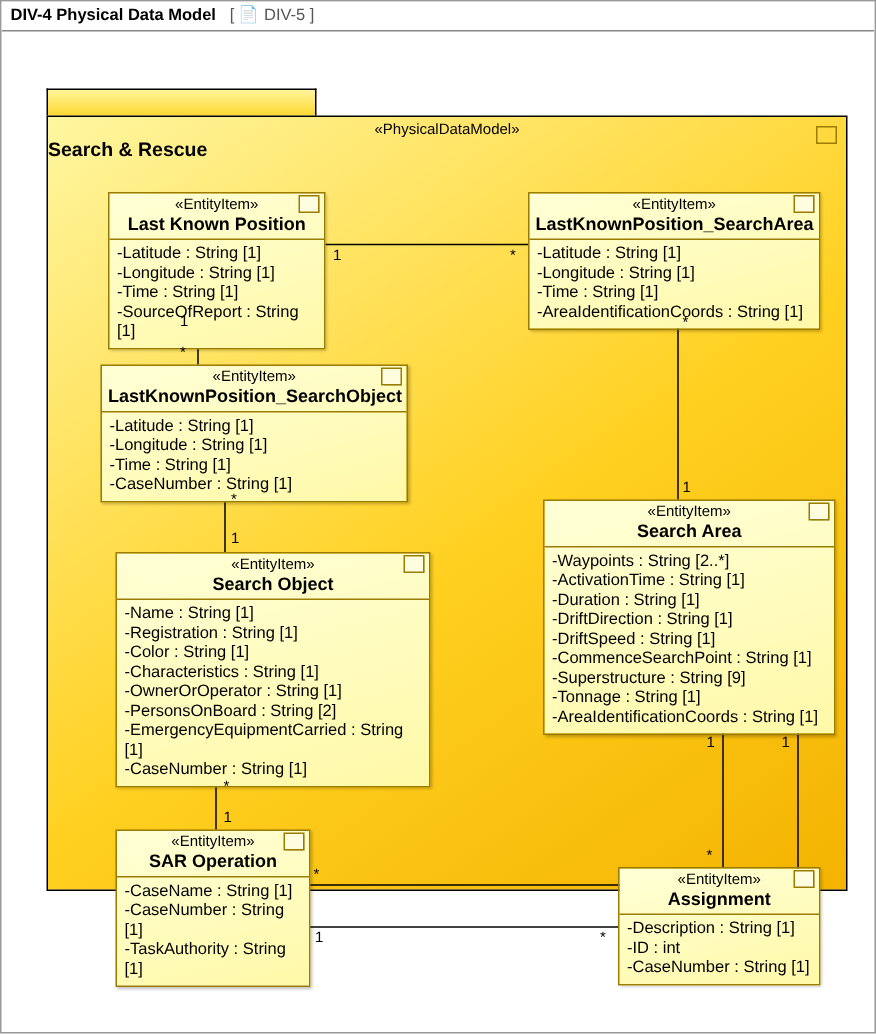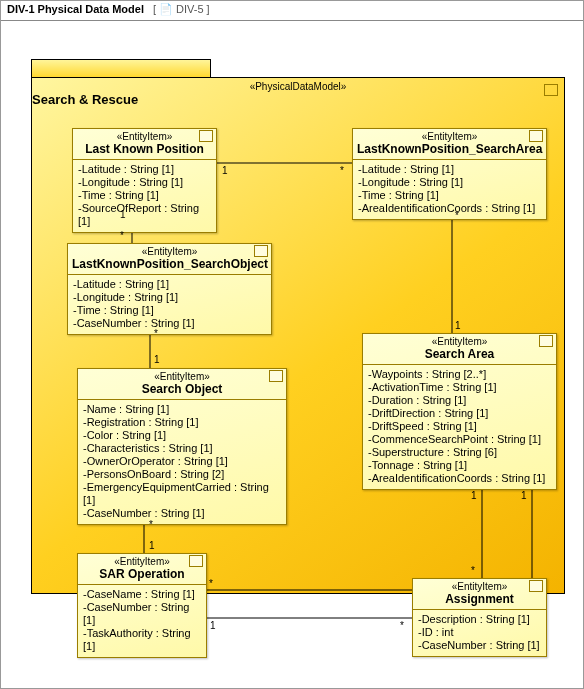--- a/index.html
+++ b/index.html
@@ -108,21 +108,21 @@
   .mult {
     position: absolute;
     font-size: 10px;
     color: #000;
   }
 </style>
 </head>
 <body>
 
 <div class="tab-header">
-  <b>DIV-1 Physical Data Model</b>
+  <b>DIV-4 Physical Data Model</b>
   &nbsp;&nbsp;<span class="dim">[</span>
   <span>📄</span>
   <span class="dim">DIV-5</span>
   <span class="dim">]</span>
 </div>
 
 <div class="pkg">
   <div class="pkg-tab"></div>
   <div class="pkg-body">
     <div class="corner-icon"></div>
@@ -198,21 +198,21 @@
         <div class="stereo">«EntityItem»</div>
         <div class="ename">Search Area</div>
       </div>
       <div class="body">
         <div>-Waypoints : String [2..*]</div>
         <div>-ActivationTime : String [1]</div>
         <div>-Duration : String [1]</div>
         <div>-DriftDirection : String [1]</div>
         <div>-DriftSpeed : String [1]</div>
         <div>-CommenceSearchPoint : String [1]</div>
-        <div>-Superstructure : String [6]</div>
+        <div>-Superstructure : String [9]</div>
         <div>-Tonnage : String [1]</div>
         <div>-AreaIdentificationCoords : String [1]</div>
       </div>
     </div>
 
     <div class="entity" style="left:45px; top:290px; width:210px;">
       <div class="hdr">
         <div class="corner"></div>
         <div class="stereo">«EntityItem»</div>
         <div class="ename">Search Object</div>

